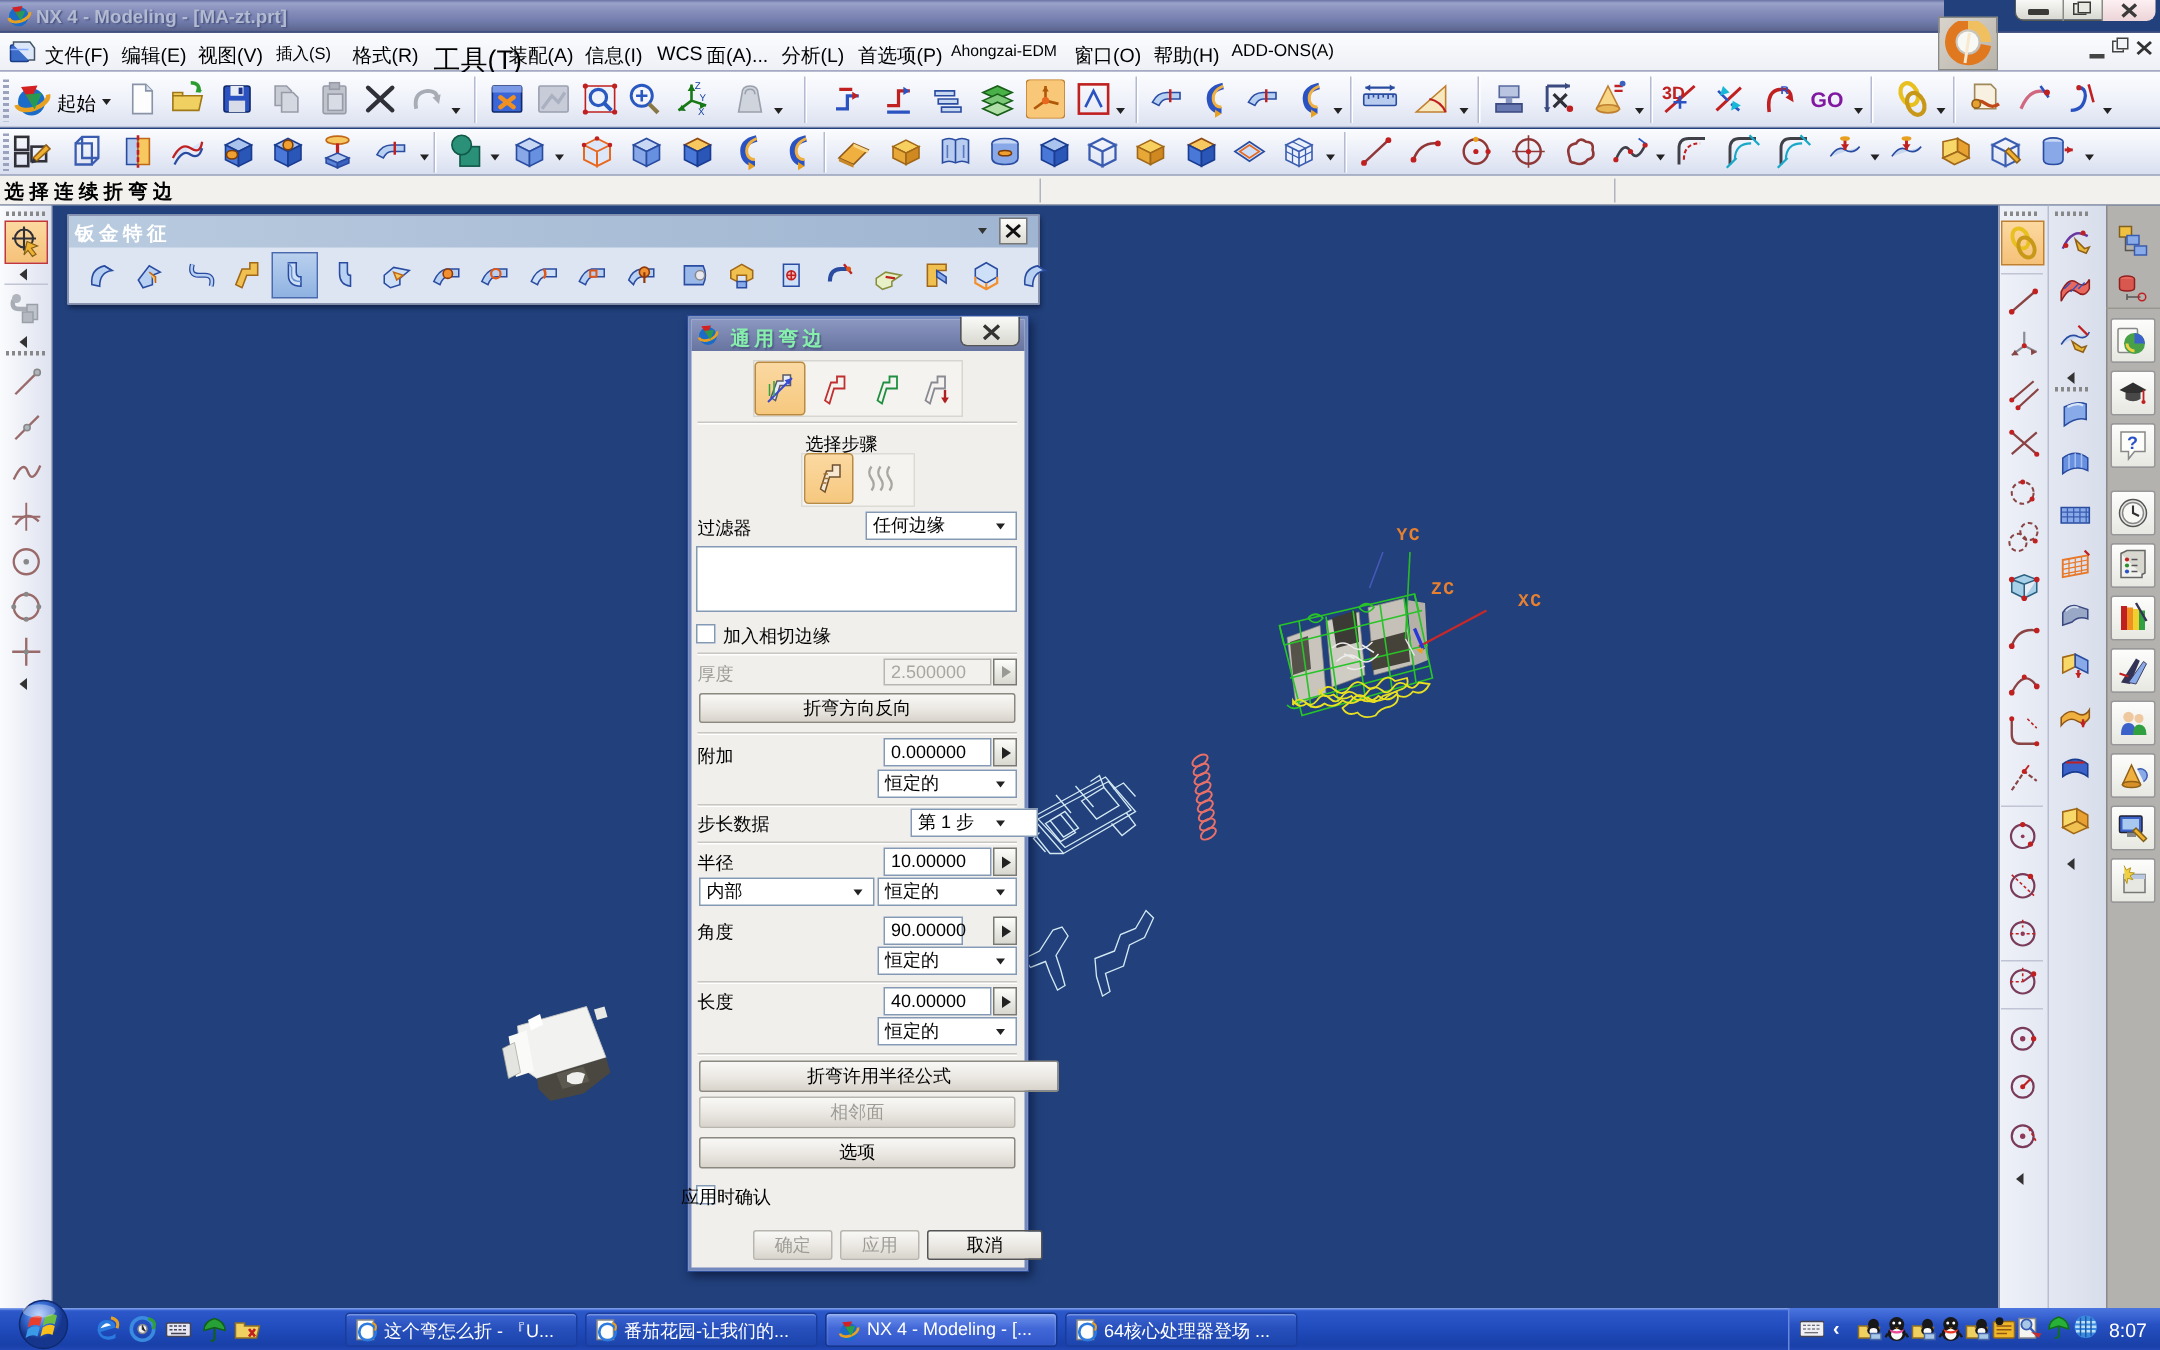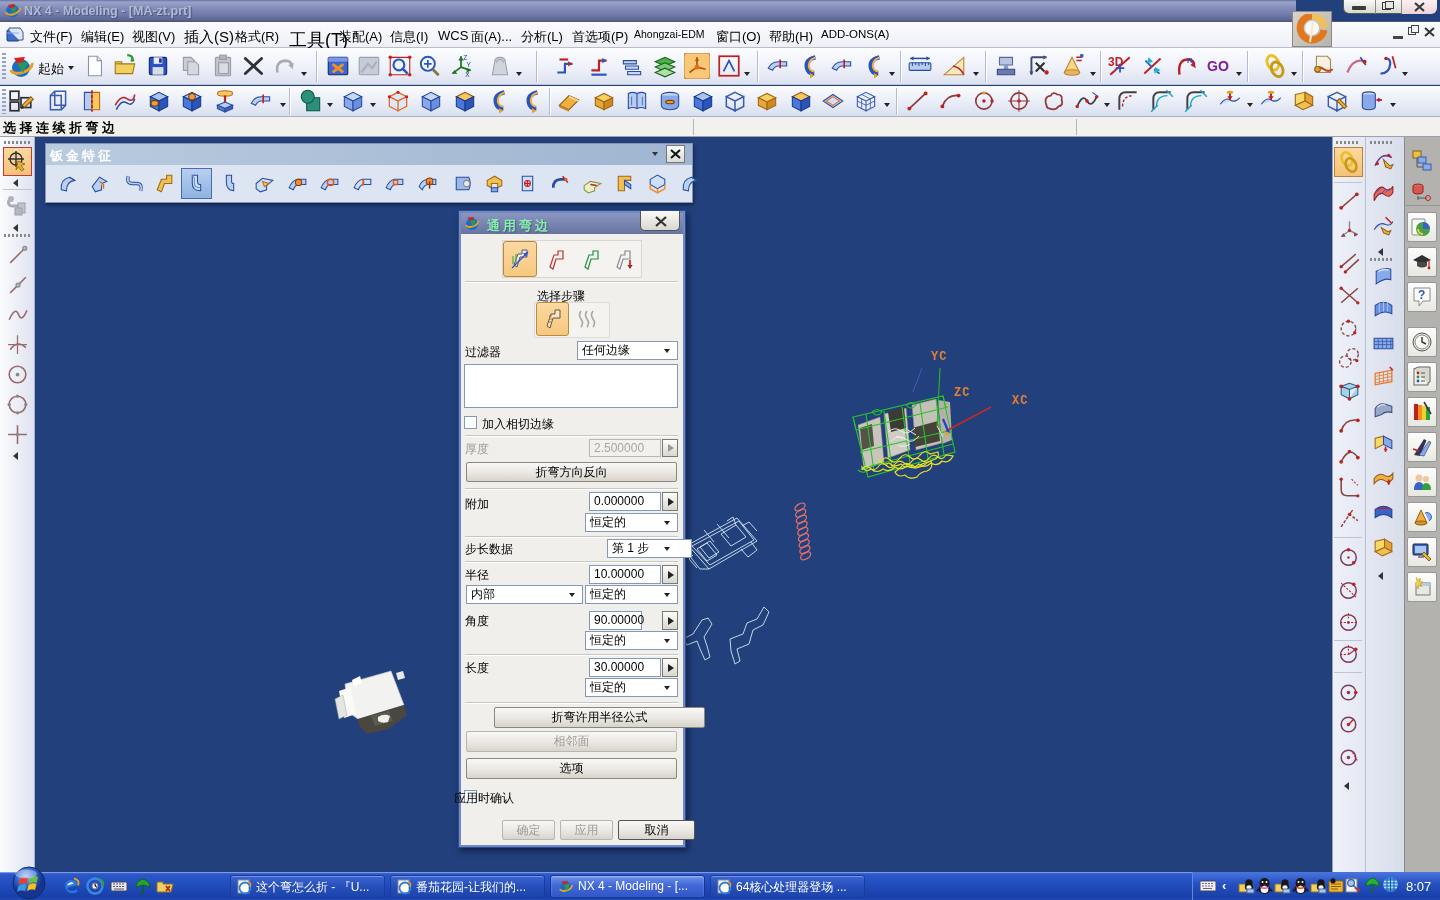--- a/index.html
+++ b/index.html
@@ -40,21 +40,21 @@
 <div class="abs" style="left:0;top:21px;width:1440px;height:1px;background:#4d5784"></div>
 <div class="abs" style="left:0;top:22px;width:1440px;height:26px;background:linear-gradient(#fbfcfe,#eef0f6);border-bottom:1px solid #b9bdcf">
 <svg class="abs" style="left:6px;top:5px" width="18" height="16" viewBox="0 0 18 16">
       <rect x="1" y="3" width="12" height="11" rx="1" fill="#3a6cc8" stroke="#1a3c88"></rect>
       <path d="M3 3 L3 1 L14 1 L17 5 L17 13 L13 13" fill="#dce8fa" stroke="#456"></path>
       <path d="M1 6 L13 6" stroke="#88aaff"></path>
     </svg>
 <div class="abs" style="left:30px;top:6px;font-size:13px;color:#000">文件(F)</div>
 <div class="abs" style="left:81px;top:6px;font-size:13px;color:#000">编辑(E)</div>
 <div class="abs" style="left:132px;top:6px;font-size:13px;color:#000">视图(V)</div>
-<div class="abs" style="left:184px;top:6px;font-size:15px;color:#000">插入(S)</div>
+<div class="abs" style="left:184px;top:6px;font-size:11px;color:#000">插入(S)</div>
 <div class="abs" style="left:235px;top:6px;font-size:13px;color:#000">格式(R)</div>
 <div class="abs" style="left:289px;top:6px;font-size:18px;color:#000">工具(T)</div>
 <div class="abs" style="left:339px;top:6px;font-size:13px;color:#000">装配(A)</div>
 <div class="abs" style="left:390px;top:6px;font-size:13px;color:#000">信息(I)</div>
 <div class="abs" style="left:438px;top:6px;font-size:13px;color:#000">WCS</div>
 <div class="abs" style="left:471px;top:6px;font-size:13px;color:#000">面(A)...</div>
 <div class="abs" style="left:521px;top:6px;font-size:13px;color:#000">分析(L)</div>
 <div class="abs" style="left:572px;top:6px;font-size:13px;color:#000">首选项(P)</div>
 <div class="abs" style="left:634px;top:6px;font-size:10.5px;color:#000">Ahongzai-EDM</div>
 <div class="abs" style="left:716px;top:6px;font-size:13px;color:#000">窗口(O)</div>
@@ -1037,28 +1037,28 @@
 <div class="dd" style="left:664px;top:593px"></div>
 <div class="lbl" style="left:465px;top:613px">角度</div>
 <div class="fld" style="left:589px;top:611px;width:53px;height:19px;line-height:17px">90.00000</div>
 <div class="spin" style="left:662px;top:611px;height:19px;">
     <i></i>
   </div>
 <div class="fld" style="left:585px;top:631px;width:93px;height:19px;line-height:17px">恒定的</div>
 <div class="dd" style="left:664px;top:639px"></div>
 <div class="abs" style="left:465px;top:654px;width:213px;height:1px;background:#c8c6c0;box-shadow:0 1px 0 #fff"></div>
 <div class="lbl" style="left:465px;top:660px">长度</div>
-<div class="fld" style="left:589px;top:658px;width:72px;height:19px;line-height:17px">30.00000</div>
+<div class="fld" style="left:589px;top:658px;width:72px;height:19px;line-height:17px">40.00000</div>
 <div class="spin" style="left:662px;top:658px;height:19px;">
     <i></i>
   </div>
 <div class="fld" style="left:585px;top:678px;width:93px;height:19px;line-height:17px">恒定的</div>
 <div class="dd" style="left:664px;top:686px"></div>
 <div class="abs" style="left:465px;top:702px;width:213px;height:1px;background:#c8c6c0;box-shadow:0 1px 0 #fff"></div>
-<div class="btn3" style="left:494px;top:707px;width:211px;height:21px;line-height:19px">折弯许用半径公式</div>
+<div class="btn3" style="left:466px;top:707px;width:240px;height:21px;line-height:19px">折弯许用半径公式</div>
 <div class="btn3" style="left:466px;top:731px;width:211px;height:21px;line-height:19px;color:#9d9d96;border-color:#b8b6ae">相邻面</div>
 <div class="btn3" style="left:466px;top:758px;width:211px;height:21px;line-height:19px">选项</div>
 <div class="cbox" style="left:464px;top:790px"></div>
 <div class="lbl" style="left:454px;top:790px">应用时确认</div>
 <div class="btn3" style="left:502px;top:820px;width:53px;height:20px;line-height:18px;color:#9d9d96;border-color:#b8b6ae">确定</div>
 <div class="btn3" style="left:560px;top:820px;width:53px;height:20px;line-height:18px;color:#9d9d96;border-color:#b8b6ae">应用</div>
 <div class="btn3" style="left:618px;top:820px;width:77px;height:20px;line-height:18px;font-weight:normal;border-color:#555">取消</div>
 <div class="abs" style="left:0;top:872px;width:1440px;height:28px;background:linear-gradient(#4b76e0 0%,#2c57c8 9%,#2450c2 35%,#1c45b2 70%,#1940a8 88%,#2148b4 100%)"></div>
 <div class="abs" style="left:0;top:872px;width:1440px;height:1px;background:#7a9ae8"></div>
 <svg class="abs" style="left:9px;top:866px" width="40" height="34" viewBox="0 0 40 34">

